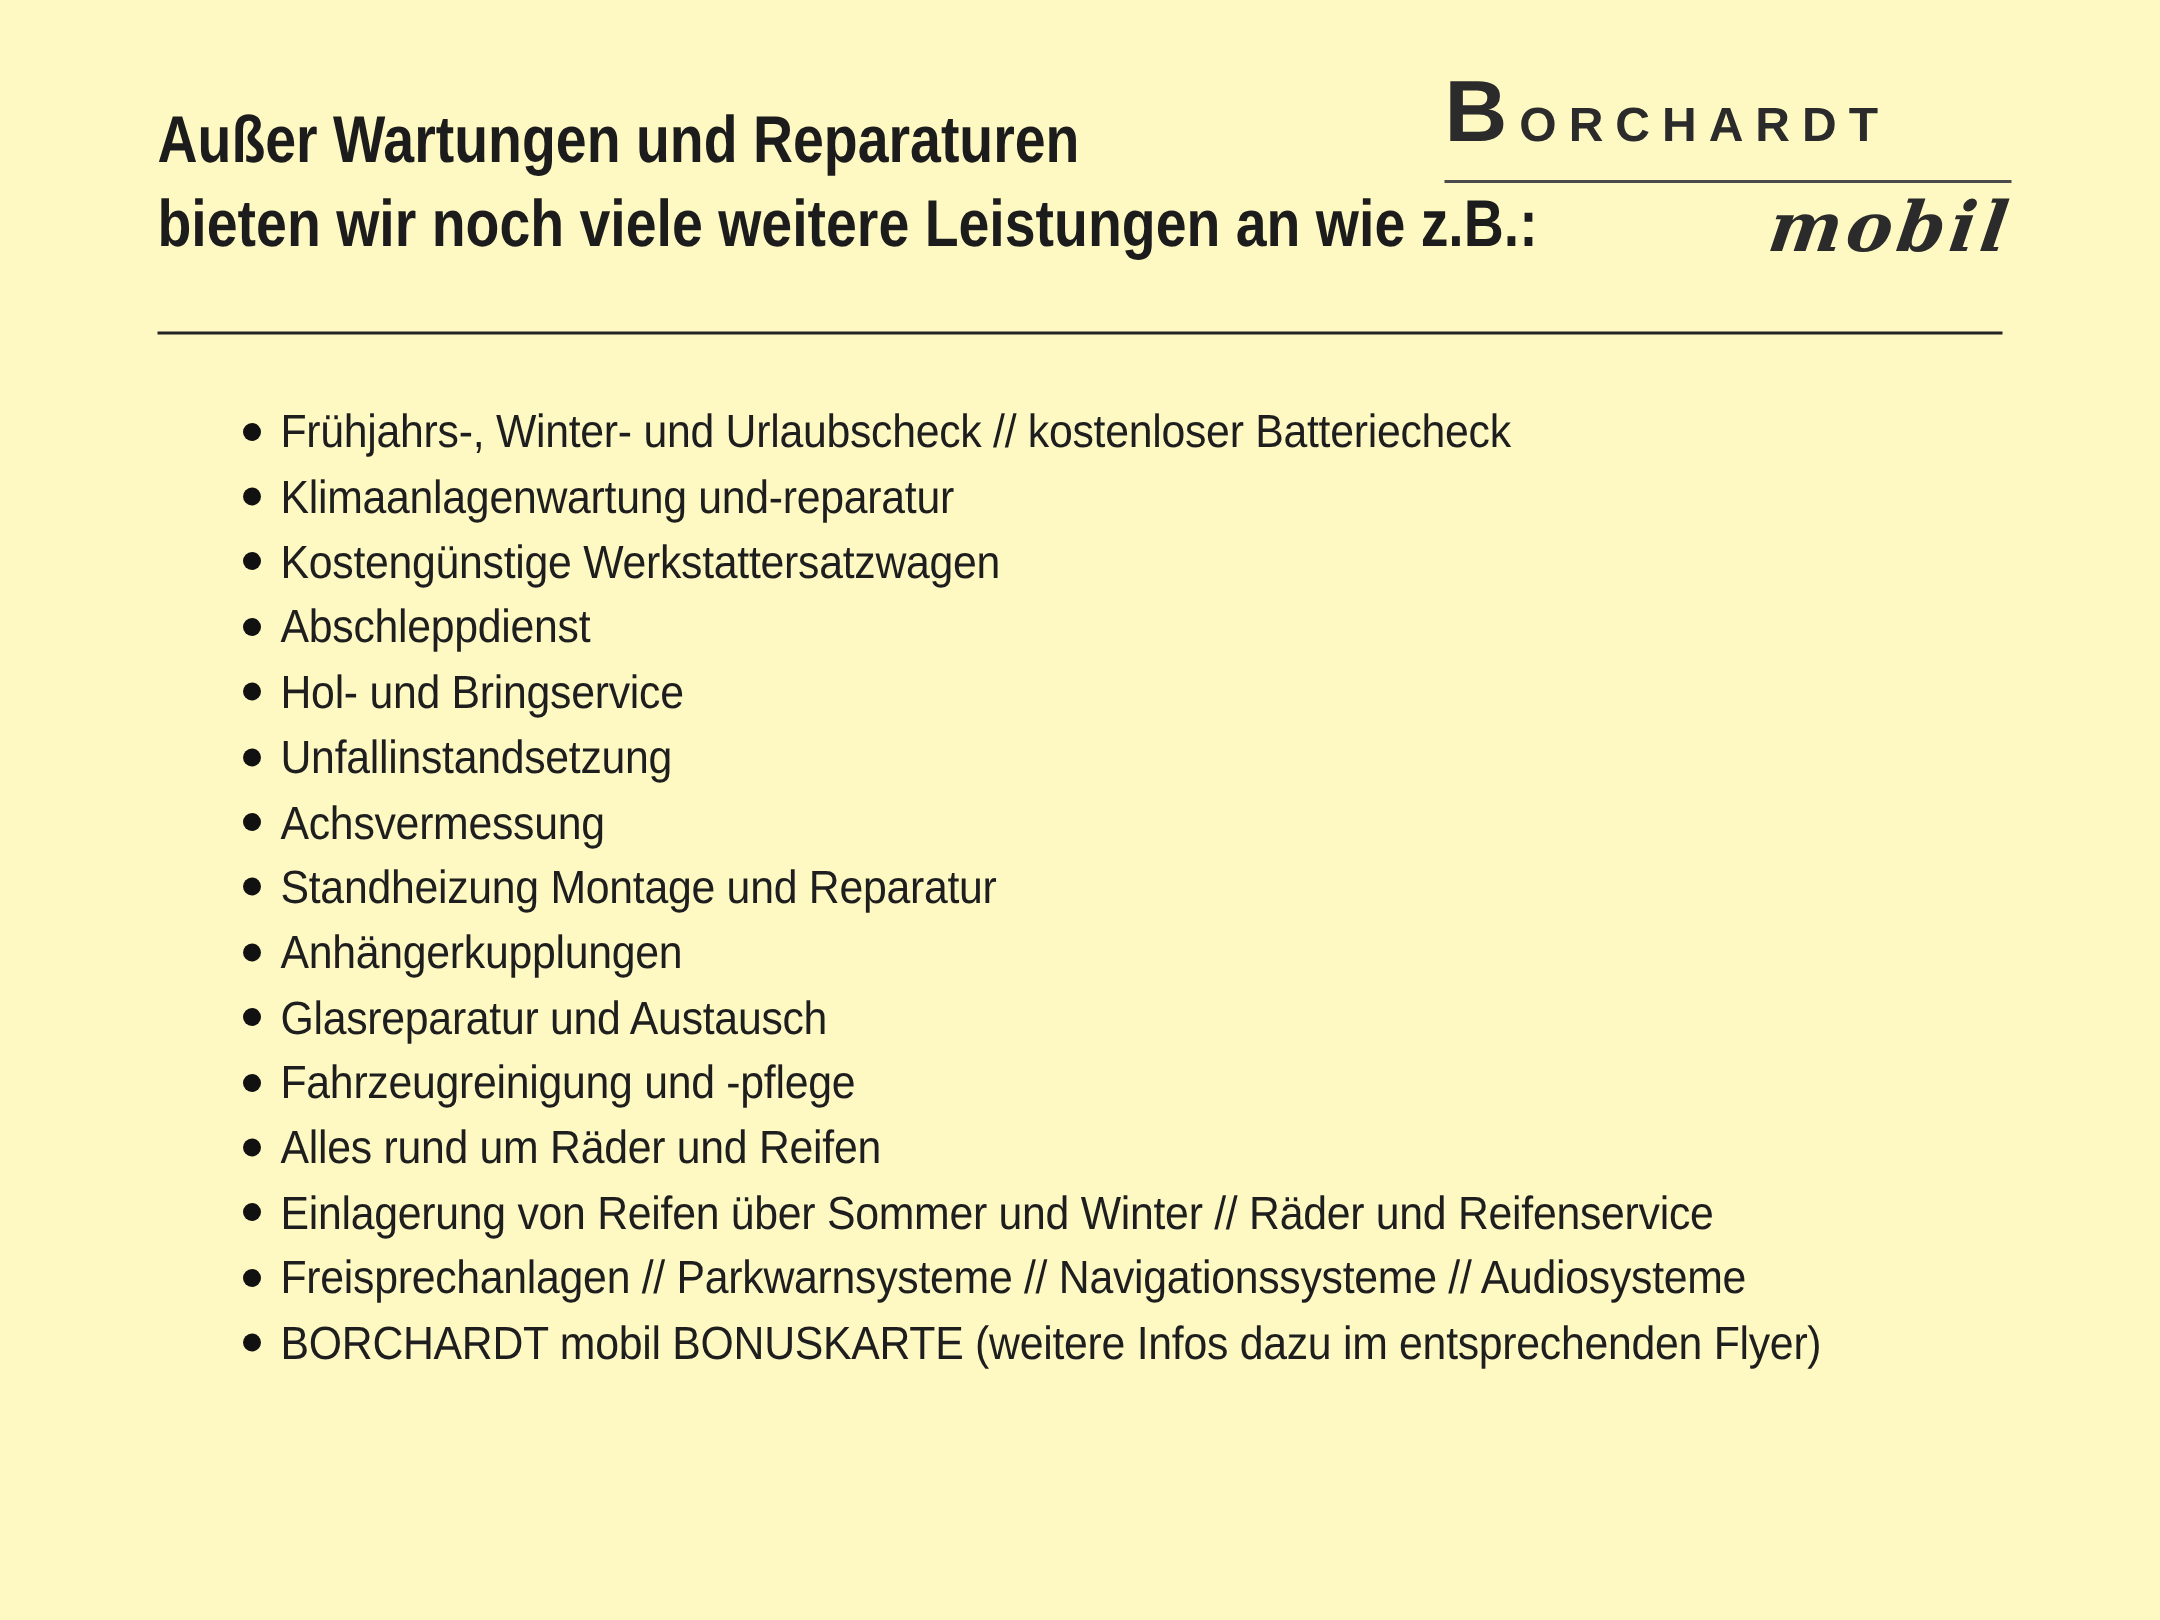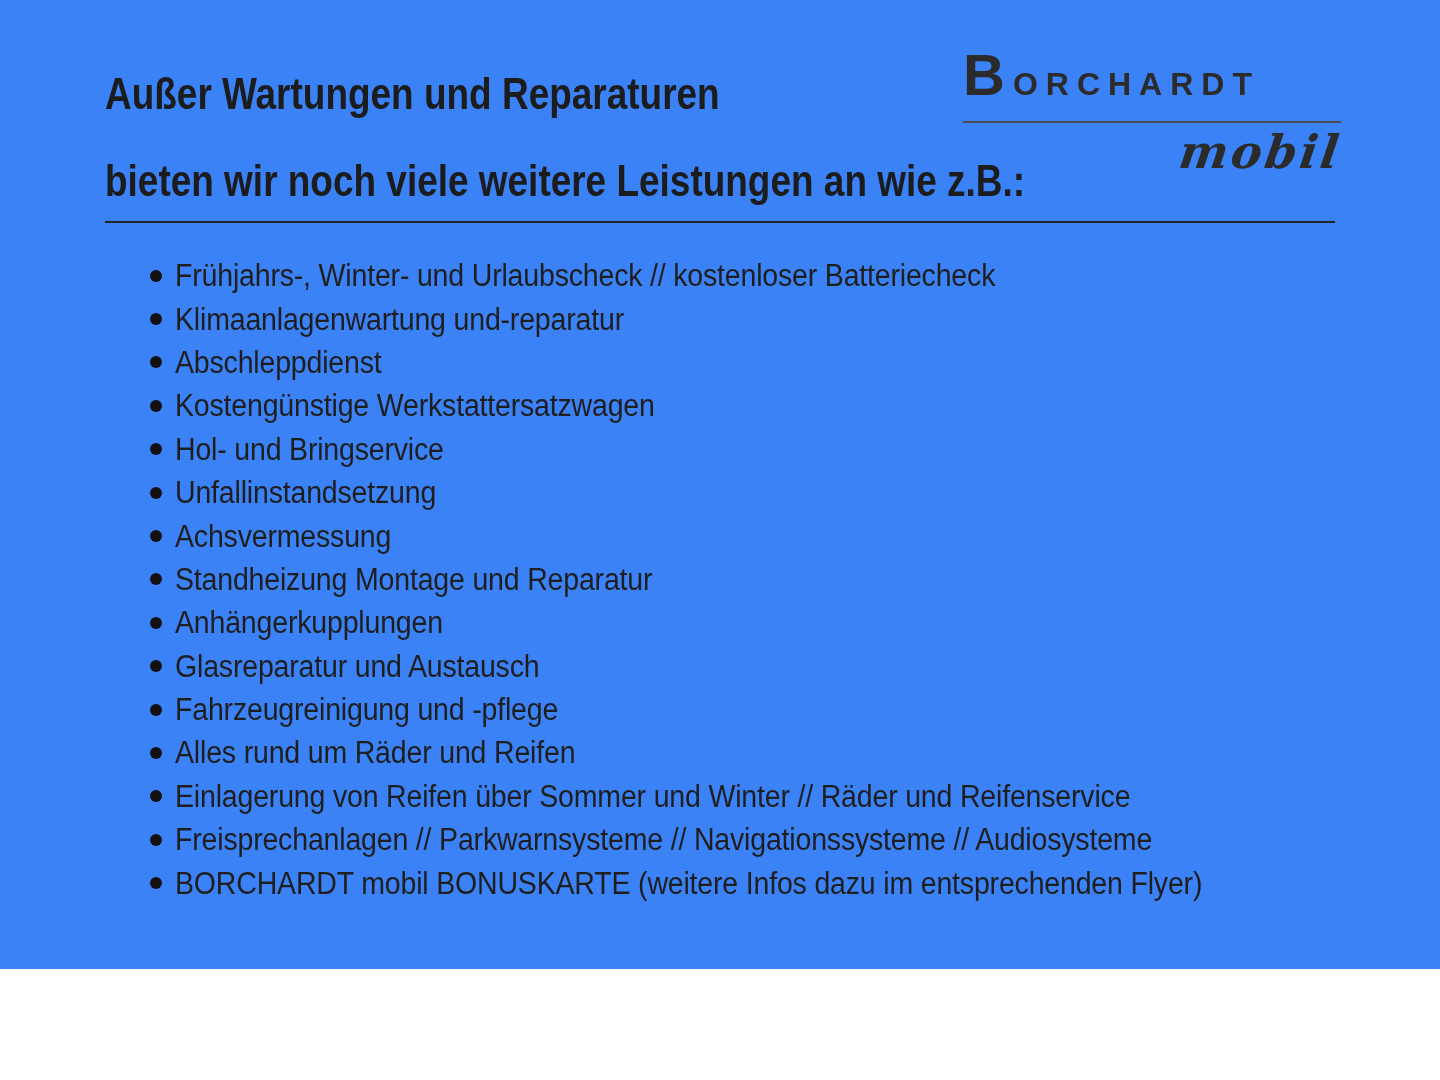--- a/index.html
+++ b/index.html
@@ -1,32 +1,32 @@
 <!DOCTYPE html>
 <html lang="de"><head>
 <meta charset="utf-8">
 <title>BORCHARDT mobil – Leistungen</title>
 <style>
   html,body{margin:0;padding:0;background:#ffffff;}
   .page{
     position:relative;
-    width:1440px;height:969px;
-    background:#3b82f6;
+    width:1440px;height:1080px;
+    background:#fef9c3;
     overflow:hidden;
     font-family:"Liberation Sans",sans-serif;
     color:#1e1e1e;
   }
   
   .hl{
     position:absolute;left:105px;margin:0;
     font-size:44px;font-weight:700;line-height:44px;
     white-space:nowrap;color:#1c1c1c;
   }
   .hl1{top:72px;}
-  .hl2{top:128px;margin-top:31px;}
+  .hl2{top:128px;}
   .cond{display:inline-block;transform:scaleX(0.84);transform-origin:0 50%;}
   
   .rule{
     position:absolute;left:105px;top:221px;
     width:1230px;height:2px;background:#242424;
   }
   
   .logo{position:absolute;left:963px;top:50px;width:378px;}
   .logo-brand{
     font-size:32px;font-weight:700;letter-spacing:8px;
@@ -37,21 +37,21 @@
   .logo-tagline-row{text-align:right;margin-top:2px;padding-right:4px;}
   .logo-tagline{
     display:inline-block;
     font-family:"DejaVu Serif",serif;font-style:italic;font-weight:700;
     font-size:46px;letter-spacing:3px;color:#2b2b2b;
     transform:skewX(-8deg);transform-origin:100% 100%;
   }
   
   .services{
     position:absolute;left:150px;top:254px;
-    margin:0;padding:0;list-style:none;
+    margin:12px;padding:0;list-style:none;
   }
   .svc{display:flex;align-items:center;height:43.4px;}
   .dot{
     flex:none;width:12px;height:12px;border-radius:50%;
     background:#111111;margin-right:13px;
   }
   .svc-text{
     display:inline-block;font-size:31px;line-height:1;
     letter-spacing:-0.2px;white-space:nowrap;color:#1e1e1e;
     transform:scaleX(0.92);transform-origin:0 50%;
@@ -83,25 +83,25 @@
     <li class="svc">
         <span class="dot"></span>
         <span class="svc-text">Frühjahrs-, Winter- und Urlaubscheck // kostenloser Batteriecheck</span>
       </li>
       <li class="svc">
         <span class="dot"></span>
         <span class="svc-text">Klimaanlagenwartung und-reparatur</span>
       </li>
       <li class="svc">
         <span class="dot"></span>
-        <span class="svc-text">Abschleppdienst</span>
+        <span class="svc-text">Kostengünstige Werkstattersatzwagen</span>
       </li>
       <li class="svc">
         <span class="dot"></span>
-        <span class="svc-text">Kostengünstige Werkstattersatzwagen</span>
+        <span class="svc-text">Abschleppdienst</span>
       </li>
       <li class="svc">
         <span class="dot"></span>
         <span class="svc-text">Hol- und Bringservice</span>
       </li>
       <li class="svc">
         <span class="dot"></span>
         <span class="svc-text">Unfallinstandsetzung</span>
       </li>
       <li class="svc">

